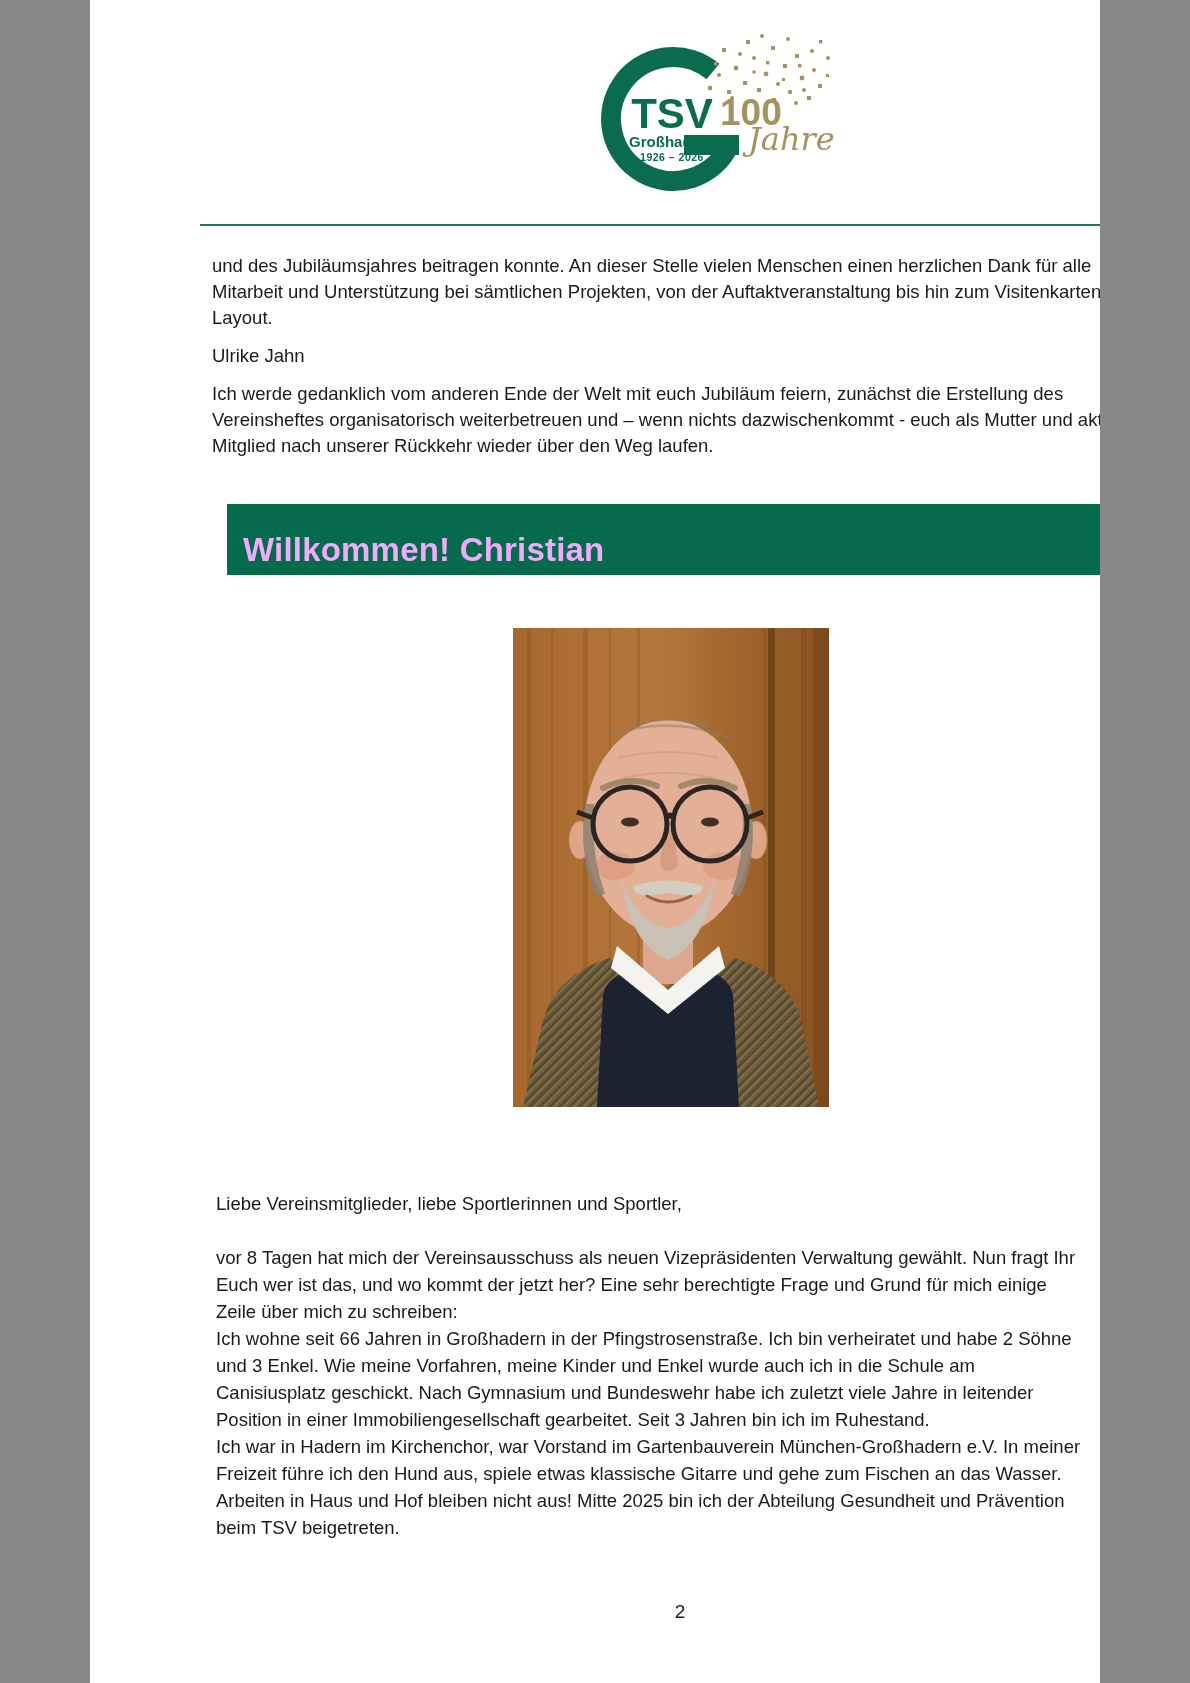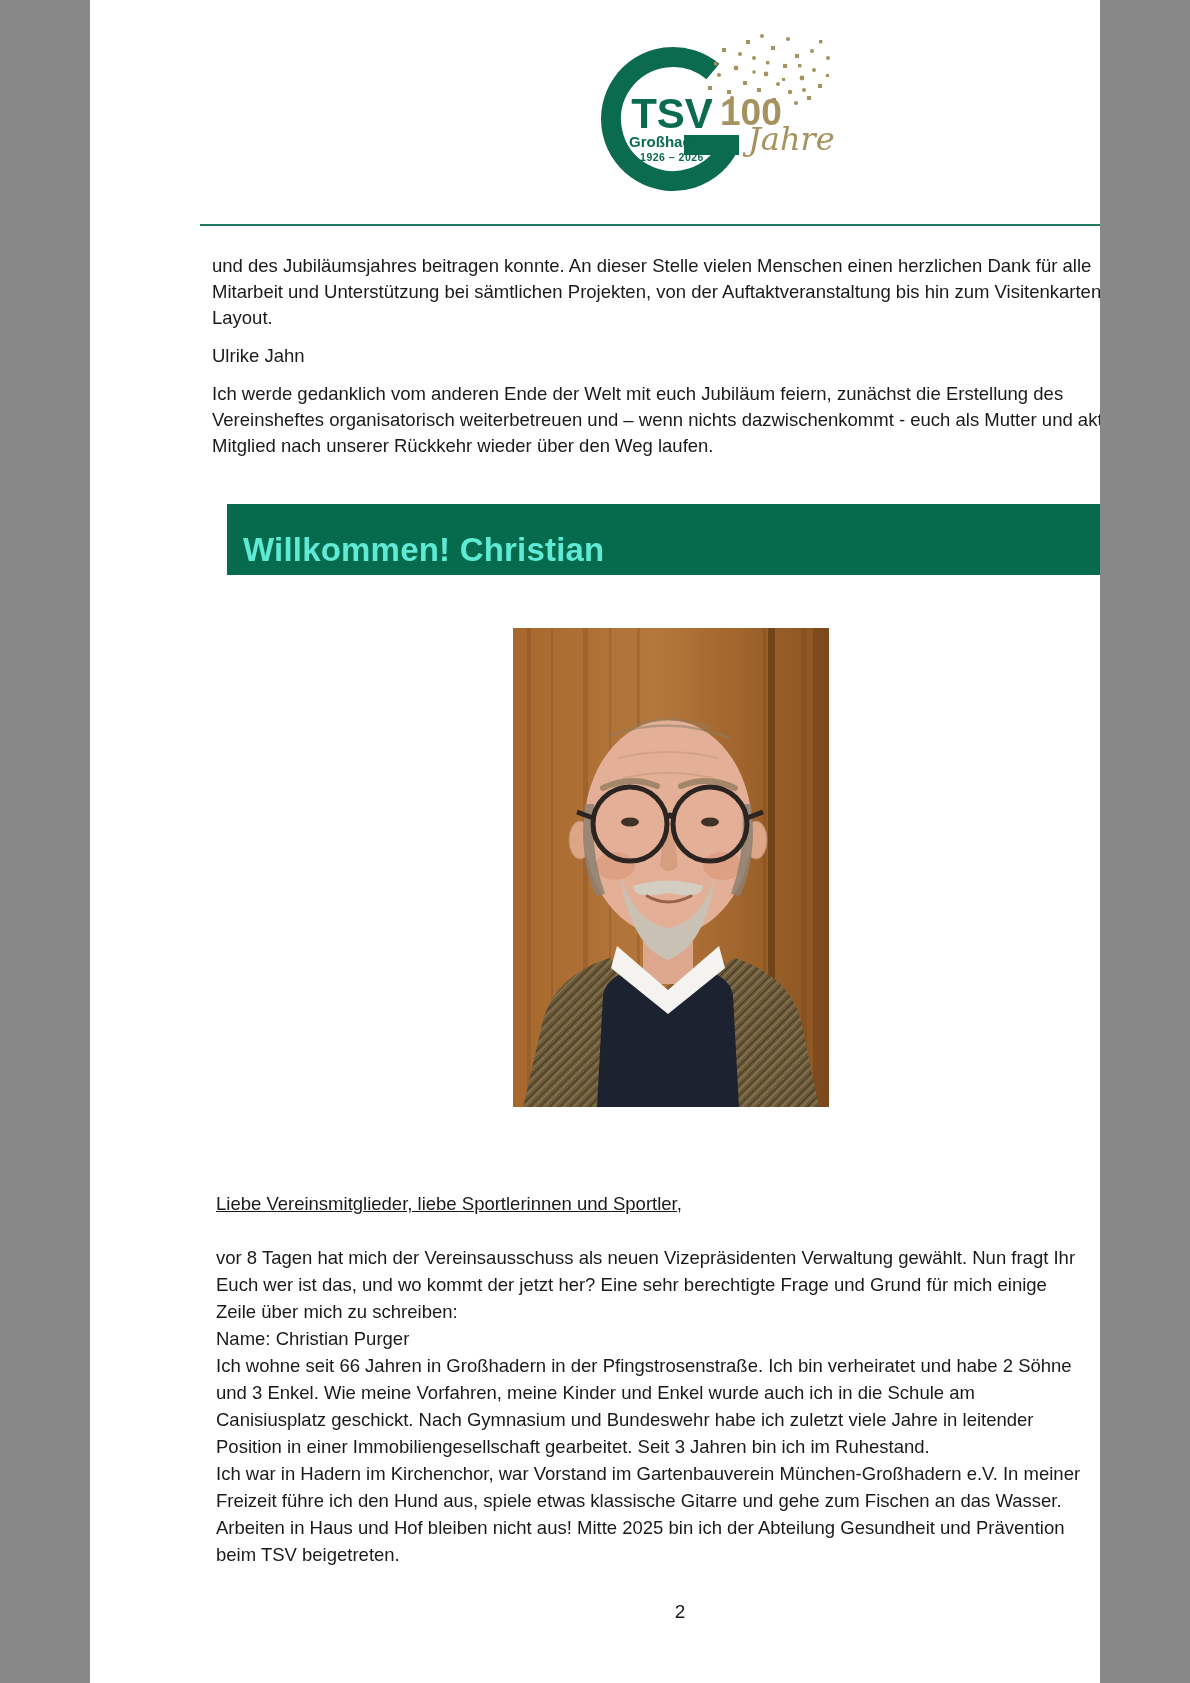--- a/index.html
+++ b/index.html
@@ -13,30 +13,30 @@
   
   .divider{position:absolute;left:110px;top:224px;width:962px;height:2px;background:#1e7a61;}
   
   .intro{position:absolute;left:110px;top:241px;width:970px;
     font-size:18.5px;line-height:26px;}
   .intro p{margin:12px;}
   
   .banner{position:absolute;left:137px;top:504px;width:889px;height:71px;
     background:#066a4c;display:flex;align-items:flex-end;
     padding:0 0 7px 16px;box-sizing:border-box;}
-  .banner-title{color:#5eead4;font-weight:bold;font-size:33px;line-height:1.1;
+  .banner-title{color:#f0abfc;font-weight:bold;font-size:33px;line-height:1.1;
     letter-spacing:.2px;}
   
   .photo{position:absolute;left:423px;top:628px;width:316px;height:479px;overflow:hidden;}
   .photo svg{display:block;}
   
   .profile{position:absolute;left:126px;top:1190px;width:872px;
     font-size:18.5px;line-height:27px;}
   .profile p{margin:0;}
-  .profile .salutation{margin-bottom:27px;text-decoration:underline;}
+  .profile .salutation{margin-bottom:27px;}
   
   .pagenum{position:absolute;left:0;top:1598px;width:1180px;text-align:center;
     font-size:19px;line-height:27px;}
 </style>
 </head>
 <body>
 
 <div id="page">
 
   <div class="logo">
@@ -200,20 +200,19 @@
         <path d="M154 190 Q157 184 160 190"></path>
         <path d="M80 190 L64 184"></path>
           <path d="M234 190 L250 184"></path>
       </g>
     </svg>
   </div>
 
   <div class="profile">
     <p class="salutation">Liebe Vereinsmitglieder, liebe Sportlerinnen und Sportler,</p>
     <p>vor 8 Tagen hat mich der Vereinsausschuss als neuen Vizepräsidenten Verwaltung gewählt. Nun fragt Ihr Euch wer ist das, und wo kommt der jetzt her?  Eine sehr berechtigte Frage und Grund für mich einige Zeile über mich zu schreiben:</p>
-    <p>Name: Christian Purger</p>
     <p>Ich wohne seit 66 Jahren in Großhadern in der Pfingstrosenstraße. Ich bin verheiratet und habe 2 Söhne und 3 Enkel. Wie meine Vorfahren, meine Kinder und Enkel wurde auch ich in die Schule am Canisiusplatz geschickt. Nach Gymnasium und Bundeswehr habe ich zuletzt viele Jahre in leitender Position in einer Immobiliengesellschaft gearbeitet. Seit 3 Jahren bin ich im Ruhestand.</p>
     <p>Ich war in Hadern im Kirchenchor, war Vorstand im Gartenbauverein München-Großhadern e.V. In meiner Freizeit führe ich den Hund aus, spiele etwas klassische Gitarre und gehe zum Fischen an das Wasser. Arbeiten in Haus und Hof bleiben nicht aus! Mitte 2025 bin ich der Abteilung Gesundheit und Prävention beim TSV beigetreten.</p>
   </div>
 
   <div class="pagenum">2</div>
 
 </div>
 
 </body></html>

